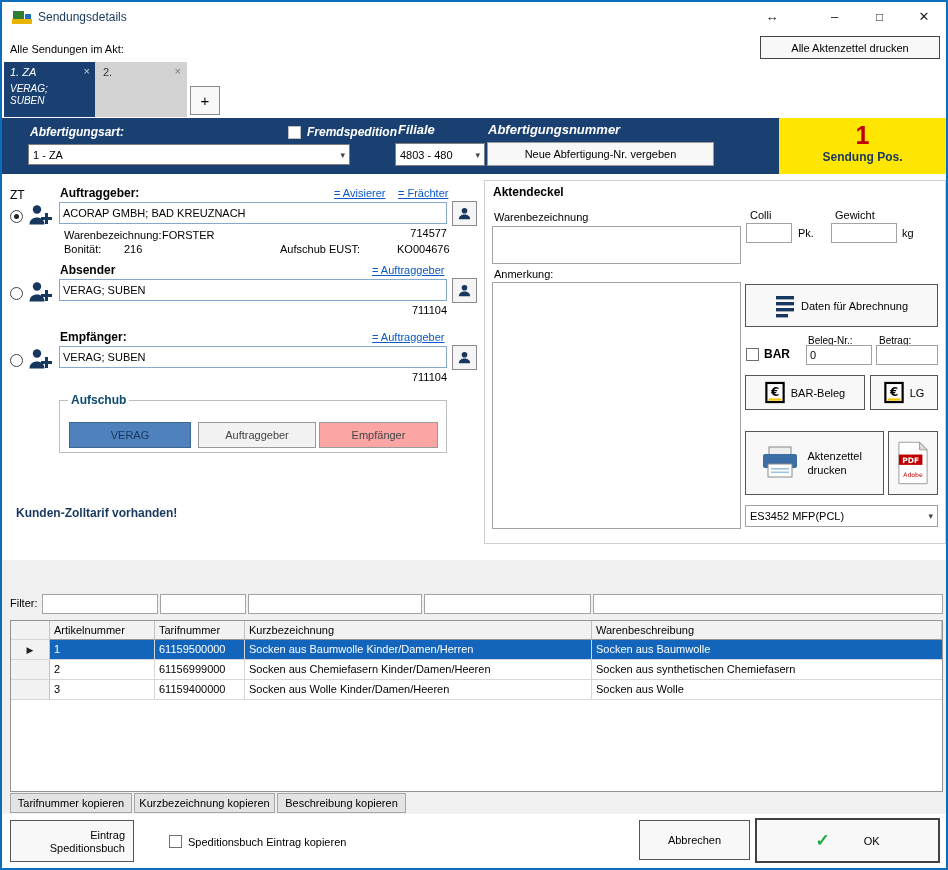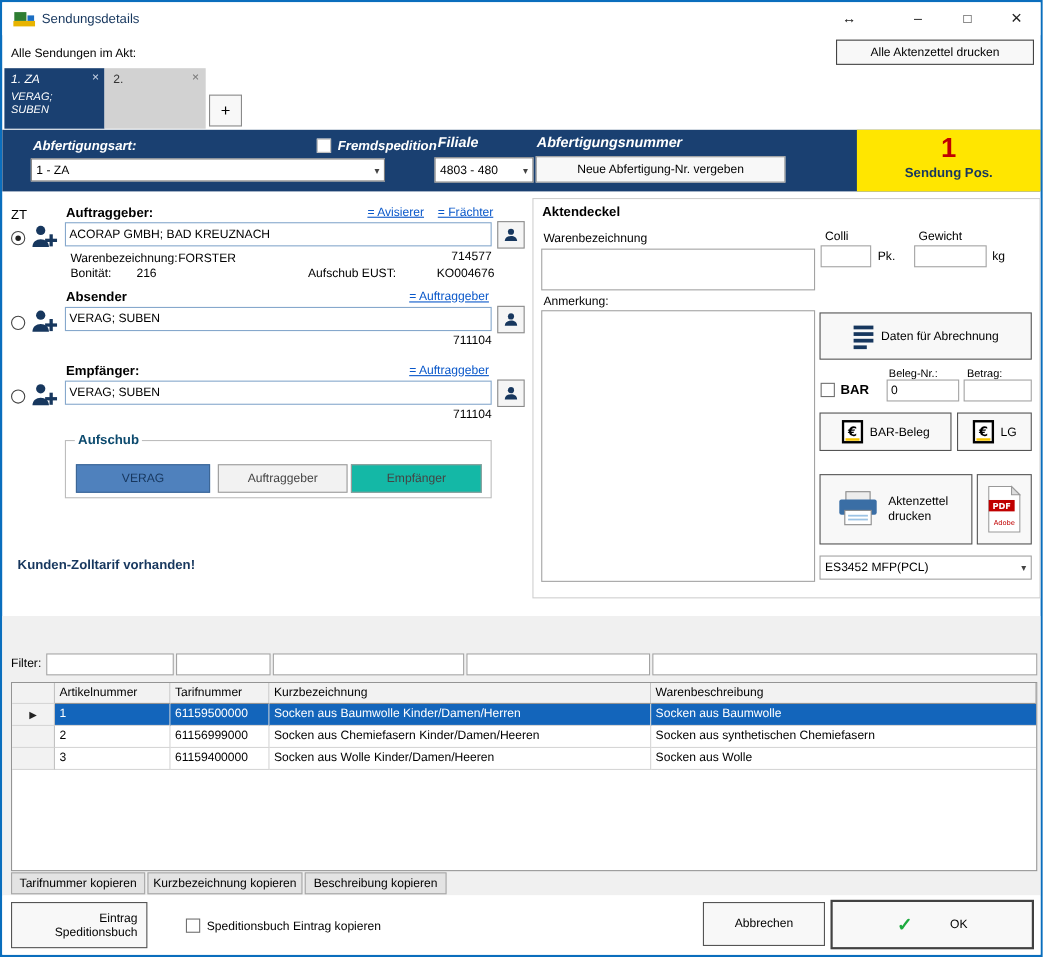--- a/index.html
+++ b/index.html
@@ -170,21 +170,21 @@
       <circle cx="8" cy="5" r="3" fill="#17375e"></circle>
       <path d="M2 14c0-3.3 2.7-5 6-5s6 1.7 6 5z" fill="#17375e"></path>
     </svg>
   </div>
   <span class="lbl" style="left:400px;top:369px;width:45px;text-align:right;">711104</span>
 
   <div class="groupbox" style="left:57px;top:398px;width:388px;height:53px;"></div>
   <span class="grouplabel" style="left:66px;top:391px;">Aufschub</span>
   <button class="btn" style="left:67px;top:420px;width:122px;height:26px;background:#4f81bd;color:#17375e;border-color:#3c6696;">VERAG</button>
   <button class="btn" style="left:196px;top:420px;width:118px;height:26px;background:#f2f2f2;border-color:#9a9a9a;color:#444;">Auftraggeber</button>
-  <button class="btn" style="left:317px;top:420px;width:119px;height:26px;background:#14b8a6;border-color:#9a9a9a;color:#444;">Empfänger</button>
+  <button class="btn" style="left:317px;top:420px;width:119px;height:26px;background:#fca5a5;border-color:#9a9a9a;color:#444;">Empfänger</button>
 
   <span class="lbl s12 b navytx" style="left:14px;top:504px;">Kunden-Zolltarif vorhanden!</span>
 
   <div class="groupbox" style="left:482px;top:178px;width:462px;height:364px;border-color:#cfcfcf;"></div>
   <span class="lbl s12 b" style="left:488px;top:183px;background:#fff;padding:0 3px;">Aktendeckel</span>
   <span class="lbl" style="left:492px;top:209px;">Warenbezeichnung</span>
   <textarea class="tbx" style="left: 490px; top: 224px; width: 249px; height: 38px; border-color: rgb(163, 163, 163);"></textarea>
   <span class="lbl" style="left:492px;top:266px;">Anmerkung:</span>
   <textarea class="tbx" style="left: 490px; top: 280px; width: 249px; height: 247px; border-color: rgb(163, 163, 163);"></textarea>
 

